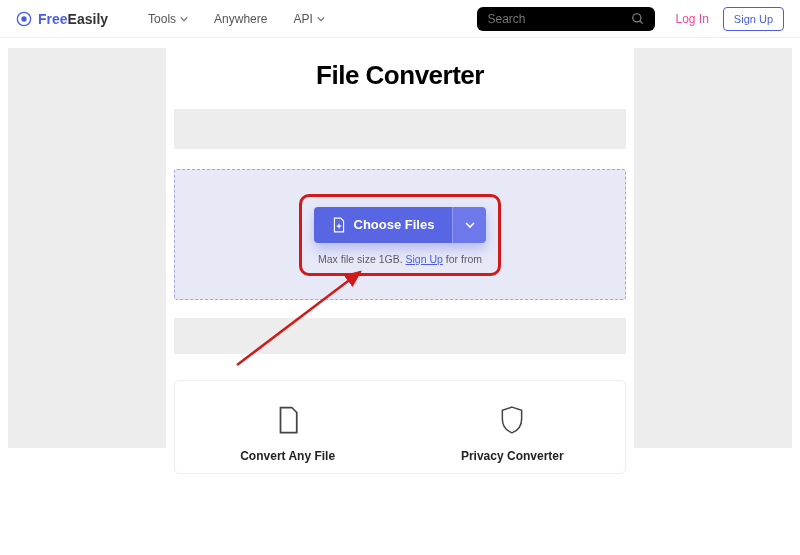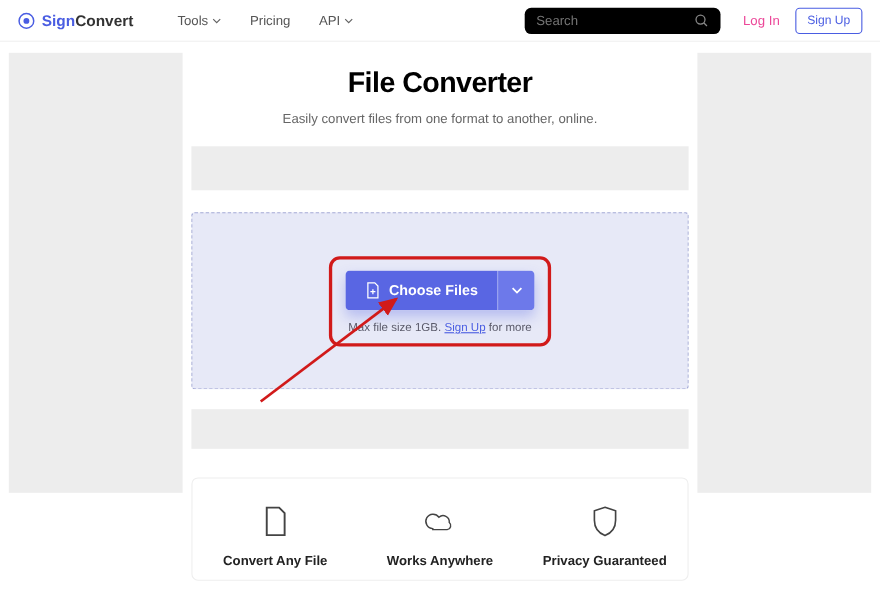--- a/index.html
+++ b/index.html
@@ -94,21 +94,21 @@
     margin-top: 10px;
   }
   .banner-ad {
     height: 40px;
     background: #ededed;
     margin-top: 18px;
   }
   
   .dropzone {
     margin-top: 20px;
-    height: 161px;
+    height: 131px;
     background: #e7e9f7;
     border: 1.5px dashed #a3a9d5;
     border-radius: 3px;
     display: flex;
     flex-direction: column;
     align-items: center;
     justify-content: center;
   }
   .callout {
     border: 3px solid #d11a1a;
@@ -187,33 +187,33 @@
 </head>
 <body>
 
 <header>
   <div class="logo">
     <svg class="logo-icon" viewBox="0 0 24 24" fill="none">
       <circle cx="12" cy="12" r="10" stroke="#4a5de2" stroke-width="2"></circle>
       <circle cx="12" cy="12" r="4" fill="#4a5de2"></circle>
     </svg>
     <span>
-      <span class="brand-free">Sign</span><span class="brand-convert">Convert</span>
+      <span class="brand-free">Free</span><span class="brand-convert">Easily</span>
     </span>
   </div>
 
   <nav class="primary">
     <div class="nav-link">
       <span>Tools</span>
       <svg class="chev" viewBox="0 0 10 10">
           <path d="M1 3l4 4 4-4" stroke="#666" stroke-width="1.4" fill="none"></path>
         </svg>
     </div>
     <div class="nav-link">
-      <span>Pricing</span>
+      <span>Anywhere</span>
     </div>
     <div class="nav-link">
       <span>API</span>
       <svg class="chev" viewBox="0 0 10 10">
           <path d="M1 3l4 4 4-4" stroke="#666" stroke-width="1.4" fill="none"></path>
         </svg>
     </div>
   </nav>
 
   <div class="spacer"></div>
@@ -230,66 +230,59 @@
     <span class="login">Log In</span>
     <span class="signup-btn">Sign Up</span>
   </div>
 </header>
 
 <div class="page">
   <div class="side-ad"></div>
 
   <main>
     <h1>File Converter</h1>
-    <p class="subtitle">Easily convert files from one format to another, online.</p>
 
     <div class="banner-ad"></div>
 
     <div class="dropzone">
       <div class="callout">
         <div class="choose-wrap">
           <div class="choose-btn">
             <svg width="14" height="16" viewBox="0 0 24 28" fill="none">
               <path d="M4 2h11l5 5v19H4z" stroke="#fff" stroke-width="2"></path>
               <path d="M12 12v8M8 16h8" stroke="#fff" stroke-width="2"></path>
             </svg>
             <span>Choose Files</span>
           </div>
           <div class="choose-more">
             <svg width="10" height="10" viewBox="0 0 10 10">
                 <path d="M1 3l4 4 4-4" stroke="#fff" stroke-width="1.6" fill="none"></path>
               </svg>
           </div>
         </div>
         <div class="max-note">
-          <span>Max file size 1GB. </span><a href="#">Sign Up</a><span> for more</span>
+          <span>Max file size 1GB. </span><a href="#">Sign Up</a><span> for from</span>
         </div>
       </div>
     </div>
 
     <div class="banner-ad2"></div>
 
     <div class="features">
       <div class="feature">
         <svg viewBox="0 0 24 24" fill="none">
             <path d="M6 2h9l4 4v16H6z" stroke="#444" stroke-width="1.4"></path>
           </svg>
         <span>Convert Any File</span>
       </div>
       <div class="feature">
-        <svg viewBox="0 0 32 24" fill="none">
-            <path d="M9 19a7 7 0 1 1 6-11 6 6 0 0 1 10 5 4 4 0 0 1-2 7H9z" stroke="#444" stroke-width="1.4"></path>
-          </svg>
-        <span>Works Anywhere</span>
-      </div>
-      <div class="feature">
         <svg viewBox="0 0 24 28" fill="none">
             <path d="M12 2l9 3v8c0 7-4 11-9 13-5-2-9-6-9-13V5l9-3z" stroke="#444" stroke-width="1.4"></path>
           </svg>
-        <span>Privacy Guaranteed</span>
+        <span>Privacy Converter</span>
       </div>
     </div>
   </main>
 
   <div class="side-ad"></div>
 </div>
 
 <svg class="arrow-svg" width="160" height="120">
   <defs>
     <marker id="ah" markerWidth="8" markerHeight="8" refX="6" refY="3" orient="auto">

